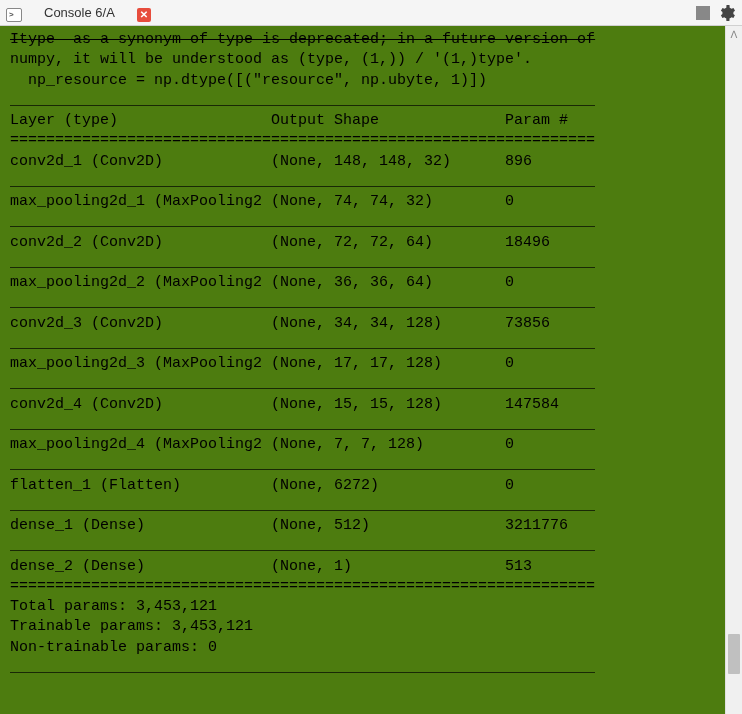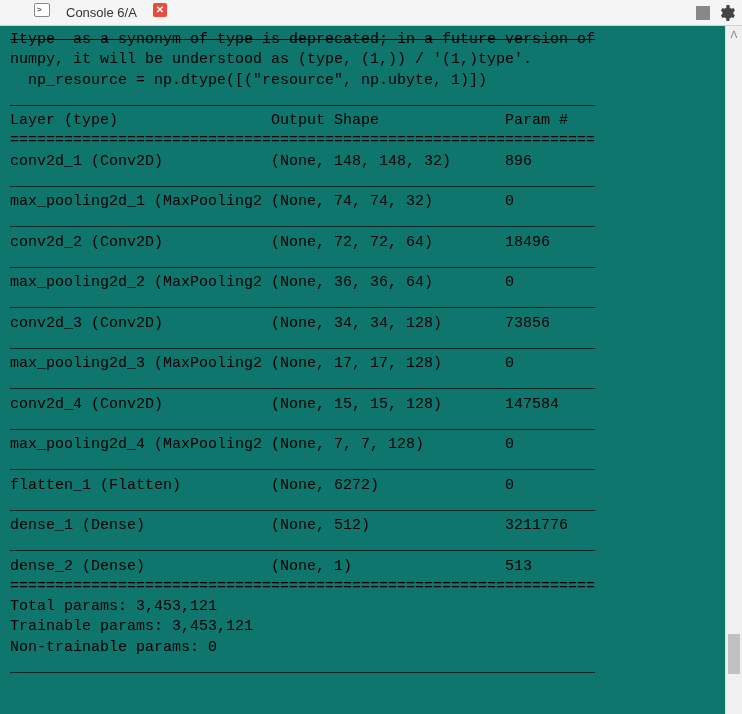--- a/index.html
+++ b/index.html
@@ -20,24 +20,23 @@
       height: 26px;
       background: #f5f5f5;
       border-bottom: 1px solid #d0d0d0;
       display: flex;
       align-items: center;
       padding: 0 6px;
       gap: 6px;
     }
     .titlebar-left {
       display: flex;
-      align-items: flex-start;
-      gap: 12px;
+      align-items: flex-end;
+      gap: 18px;
       flex: 1;
-      margin-left: 28px;
     }
     .titlebar-right {
       display: flex;
       align-items: center;
       gap: 8px;
     }
     .console-icon {
       width: 16px;
       height: 14px;
       border: 1px solid #888;
@@ -84,21 +83,21 @@
       align-items: center;
       justify-content: center;
     }
     .content-wrapper {
       display: flex;
       height: calc(100% - 26px);
       background: #fff;
     }
     .content {
       flex: 1;
-      background: #0f766e;
+      background: #4d7c0f;
       padding: 4px 10px;
       font-family: Consolas, "Courier New", monospace;
       font-size: 15px;
       line-height: 1.35;
       color: #000;
       overflow: hidden;
       white-space: pre;
     }
     .truncated {
       text-decoration: line-through;

